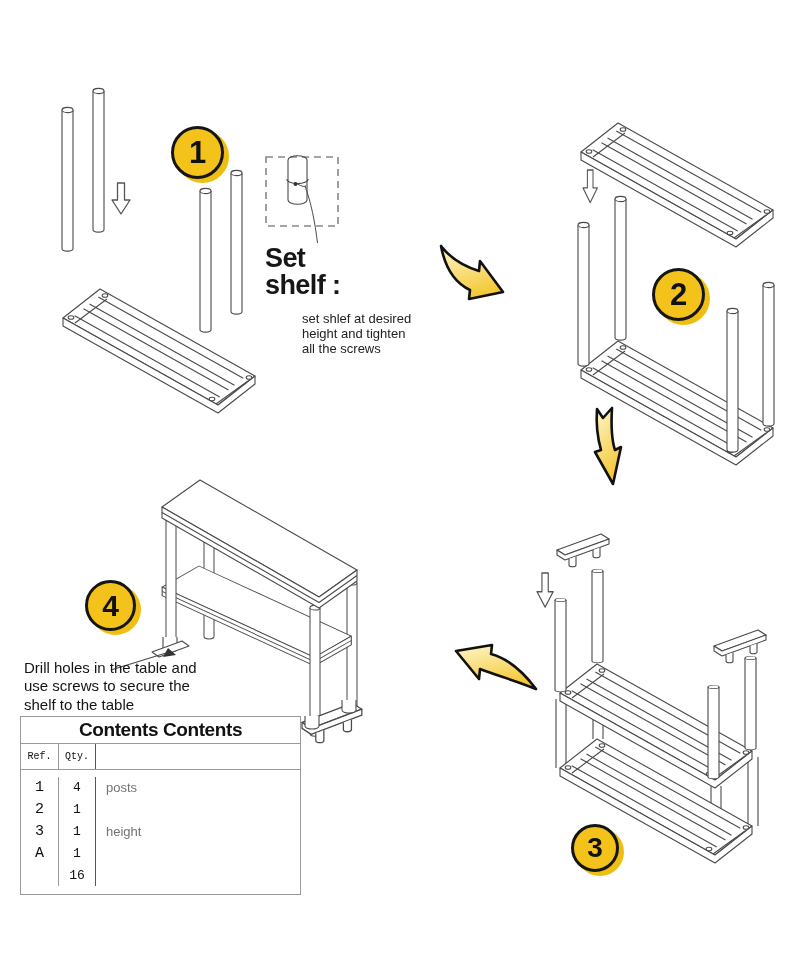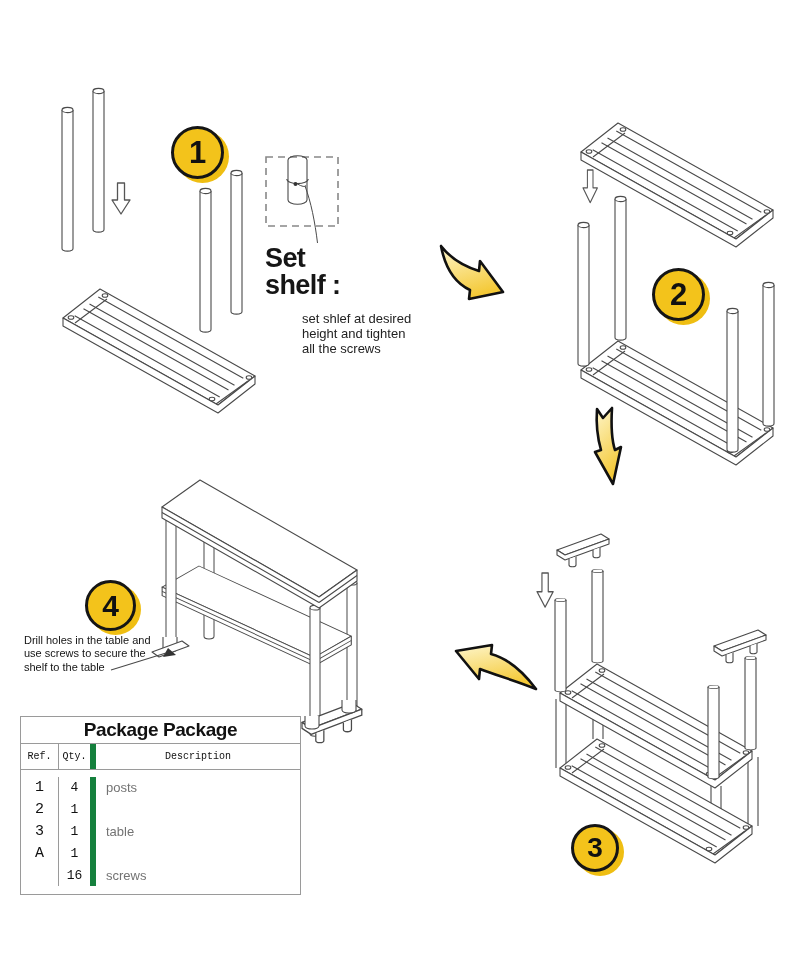--- a/index.html
+++ b/index.html
@@ -12,32 +12,32 @@
          box-shadow:5px 4px 0 0 #EFBE12;z-index:5;}
   .badge.b1{left:171px;top:126px;width:47px;height:47px;font-size:31px;}
   .badge.b2{left:652px;top:268px;width:47px;height:47px;font-size:31px;}
   .badge.b3{left:571px;top:824px;width:42px;height:42px;font-size:28px;}
   .badge.b4{left:85px;top:580px;width:45px;height:45px;font-size:30px;}
 
   .set-head{position:absolute;left:265px;top:245px;font-size:27px;line-height:27px;
             font-weight:800;letter-spacing:-0.6px;color:#161616;z-index:4;}
   .set-body{position:absolute;left:267px;top:311px;font-size:13px;line-height:1.16;
             color:#222;white-space:pre-line;z-index:4;margin-left:35px;}
-  .drill-note{position:absolute;left:24px;top:634px;font-size:11px;line-height:1.22;
+  .drill-note{position:absolute;left:24px;top:659px;font-size:15px;line-height:1.22;
             color:#141414;white-space:pre-line;z-index:4;}
 
   .pkg{position:absolute;left:20px;top:716px;width:281px;height:179px;background:#fff;
        border:1px solid #9a9a9a;box-sizing:border-box;z-index:4;}
   .pkg-title{height:26px;border-bottom:1px solid #9a9a9a;display:flex;align-items:center;
        justify-content:center;font-size:19px;font-weight:800;letter-spacing:-0.4px;color:#111;}
   .pkg-head{display:flex;height:25px;border-bottom:1px solid #9a9a9a;
        font-family:"Liberation Mono",monospace;font-size:10px;color:#111;}
   .pkg-head>div{display:flex;align-items:center;justify-content:center;}
   .col-ref{width:38px;border-right:1px solid #9a9a9a;box-sizing:border-box;flex:none;}
-  .col-qty{width:37px;border-right:6px solid #15803d;box-sizing:border-box;flex:none;}
+  .col-qty{width:37px;border-right:1px solid #15803d;box-sizing:border-box;flex:none;}
   .col-desc{flex:1;}
   .pkg-body{height:126px;padding-top:7px;display:flex;flex-direction:column;}
   .pkg-row{display:flex;height:21.8px;flex:none;}
   .pkg-row .col-ref{display:flex;align-items:center;justify-content:center;
        font-family:"Liberation Mono",monospace;font-size:15px;color:#111;}
   .pkg-row .col-qty{display:flex;align-items:center;justify-content:center;
        font-family:"Liberation Mono",monospace;font-size:13px;color:#111;}
   .pkg-row .col-desc{display:flex;align-items:center;padding-left:10px;
        font-size:13px;color:#737373;box-sizing:border-box;}
   .leader{width:64px;height:0;border-top:1.6px dotted #555;margin:0 3px 0 6px;}
@@ -159,46 +159,44 @@
   </div>
   <div class="set-body">set shlef at desired
 height and tighten
 all the screws</div>
 
   <div class="drill-note">Drill holes in the table and
 use screws to secure the
 shelf to the table</div>
 
   <div class="pkg">
-    <div class="pkg-title">Package Package</div>
+    <div class="pkg-title">Contents Contents</div>
     <div class="pkg-head">
       <div class="col-ref">Ref.</div>
       <div class="col-qty">Qty.</div>
-      <div class="col-desc">Description</div>
     </div>
     <div class="pkg-body">
       <div class="pkg-row">
         <div class="col-ref">1</div>
         <div class="col-qty">4</div>
         <div class="col-desc">posts</div>
       </div>
       <div class="pkg-row">
         <div class="col-ref">2</div>
         <div class="col-qty">1</div>
       </div>
       <div class="pkg-row">
         <div class="col-ref">3</div>
         <div class="col-qty">1</div>
-        <div class="col-desc">table</div>
+        <div class="col-desc">height</div>
       </div>
       <div class="pkg-row">
         <div class="col-ref">A</div>
         <div class="col-qty">1</div>
       </div>
       <div class="pkg-row">
         <div class="col-ref"></div>
         <div class="col-qty">16</div>
-        <div class="col-desc">screws</div>
       </div>
     </div>
   </div>
 
 </div>
 
 </body></html>

